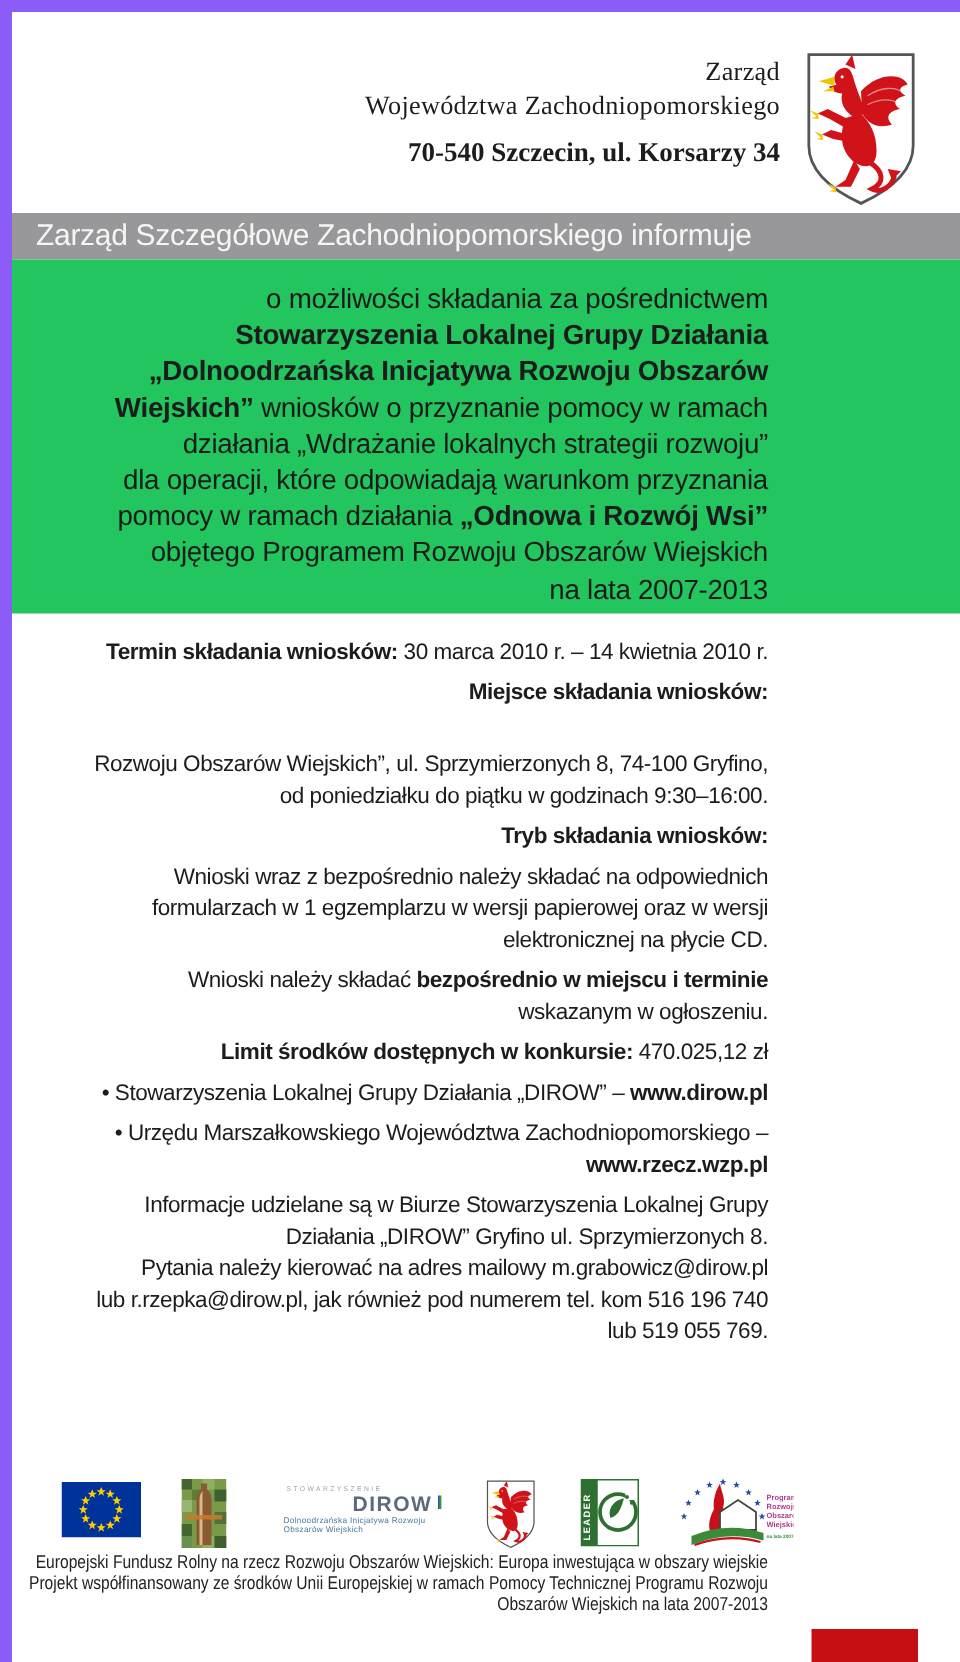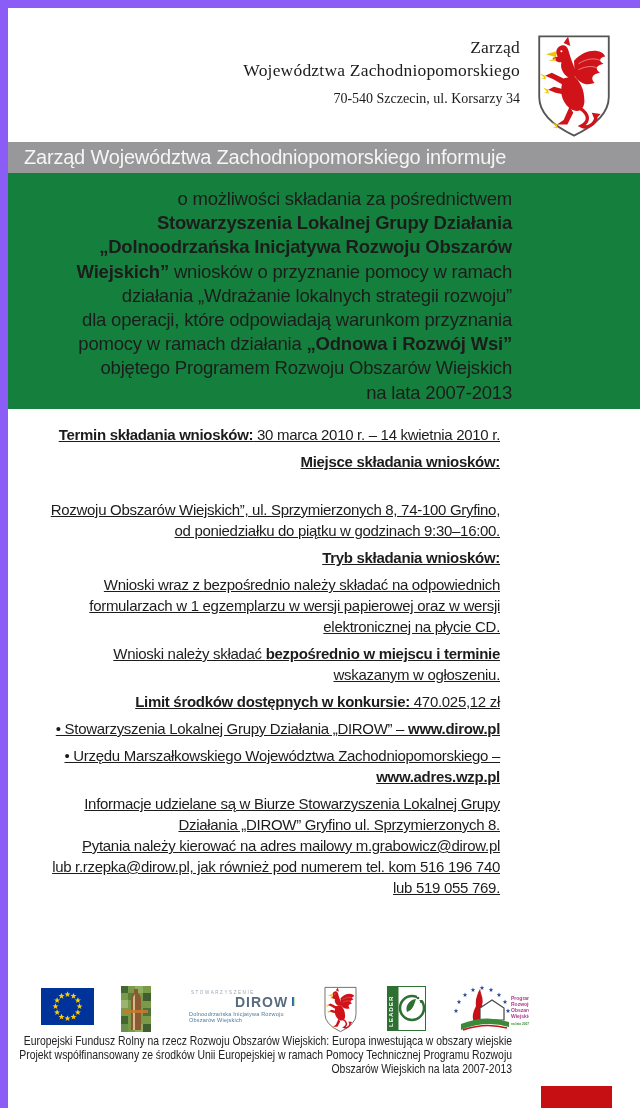--- a/index.html
+++ b/index.html
@@ -4,35 +4,35 @@
 <style>
   html,body{margin:0;padding:0;background:#2a2a2a;}
   .page{position:relative;width:632px;height:1100px;background:#ffffff;border:8px solid #8b5cf6;
         font-family:"Liberation Sans",sans-serif;color:#1c1c1c;overflow:hidden;}
   .b{font-weight:bold;text-align:center;}
 
   
   .header-text{position:absolute;top:28px;right:120px;text-align:right;
                font-family:"Liberation Serif","DejaVu Serif",serif;}
   .org-line{font-size:17.5px;line-height:23px;font-weight:500;letter-spacing:.2px;}
-  .org-address{font-size:14px;font-weight:normal;margin-top:9px;}
+  .org-address{font-size:18px;font-weight:bold;margin-top:9px;}
   .crest-large{position:absolute;left:529px;top:24px;width:74px;height:108px;}
 
   
   .banner{position:absolute;left:0;top:134px;width:632px;height:31px;background:#98989a;}
   .banner-text{color:#f5f5f5;font-size:20px;line-height:31px;padding-left:16px;letter-spacing:-.2px;white-space:nowrap;}
 
   
-  .intro-panel{position:absolute;left:0;top:165px;width:632px;height:236px;background:#15803d;}
+  .intro-panel{position:absolute;left:0;top:165px;width:632px;height:236px;background:#22c55e;}
   .intro-text{padding:14px 128px 0 20px;text-align:right;font-size:18.5px;line-height:24.2px;letter-spacing:-.2px;}
 
   
   .main{position:absolute;left:4px;top:410px;width:500px;text-align:right;
         font-size:15px;line-height:21px;letter-spacing:-.3px;}
-  .para{margin:6px 12px;text-decoration:underline;}
+  .para{margin:6px 0;}
 
   
   .logo{position:absolute;}
   .eu-flag{left:33px;top:980px;width:53px;height:37px;}
   .mosaic{left:113px;top:978px;width:30px;height:46px;}
   .dirow{left:181px;top:982px;width:106px;height:30px;}
   .dirow-top{font-size:4.5px;color:#9aa7b5;letter-spacing:1.6px;margin-left:2px;}
   .dirow-row{display:flex;align-items:center;height:13px;}
   .dirow-word{font-size:14px;font-weight:bold;color:#5b6b7f;letter-spacing:1px;margin-left:46px;}
   .dirow-bar{width:58px;height:9px;margin-left:4px;
@@ -86,37 +86,37 @@
     <div class="org-line">Zarząd</div>
     <div class="org-line">Województwa Zachodniopomorskiego</div>
     <div class="org-address">70-540 Szczecin, ul. Korsarzy 34</div>
   </div>
 
   <svg class="crest-large" viewBox="0 0 100 140">
     <use href="#griffin-crest"></use>
   </svg>
 
   <div class="banner">
-    <div class="banner-text">Zarząd Województwa Zachodniopomorskiego informuje</div>
+    <div class="banner-text">Zarząd Szczegółowe Zachodniopomorskiego informuje</div>
   </div>
 
   <div class="intro-panel">
     <div class="intro-text"><span>o możliwości składania za pośrednictwem</span><br><span class="b">Stowarzyszenia Lokalnej Grupy Działania</span><br><span class="b">„Dolnoodrzańska Inicjatywa Rozwoju Obszarów</span><br><span class="b">Wiejskich”</span><span> wniosków o przyznanie pomocy w ramach</span><br><span>działania „Wdrażanie lokalnych strategii rozwoju”</span><br><span>dla operacji, które odpowiadają warunkom przyznania</span><br><span>pomocy w ramach działania </span><span class="b">„Odnowa i Rozwój Wsi”</span><br><span>objętego Programem Rozwoju Obszarów Wiejskich</span><br><span>na lata 2007-2013</span></div>
   </div>
 
   <div class="main">
       <div class="para"><span class="b">Termin składania wniosków:</span><span> 30 marca 2010 r. – 14 kwietnia 2010 r.</span></div>
       <div class="para"><span class="b">Miejsce składania wniosków:</span></div>
       <div class="para"><br><span>Rozwoju Obszarów Wiejskich”, ul. Sprzymierzonych 8, 74-100 Gryfino,</span><br><span>od poniedziałku do piątku w godzinach 9:30–16:00.</span></div>
       <div class="para"><span class="b">Tryb składania wniosków:</span></div>
       <div class="para"><span>Wnioski wraz z bezpośrednio należy składać na odpowiednich</span><br><span>formularzach w 1 egzemplarzu w wersji papierowej oraz w wersji</span><br><span>elektronicznej na płycie CD.</span></div>
       <div class="para"><span>Wnioski należy składać </span><span class="b">bezpośrednio w miejscu i terminie</span><br><span>wskazanym w ogłoszeniu.</span></div>
       <div class="para"><span class="b">Limit środków dostępnych w konkursie:</span><span> 470.025,12 zł</span></div>
       <div class="para"><span>• Stowarzyszenia Lokalnej Grupy Działania „DIROW” – </span><span class="b">www.dirow.pl</span></div>
-      <div class="para"><span>• Urzędu Marszałkowskiego Województwa Zachodniopomorskiego –</span><br><span class="b">www.adres.wzp.pl</span></div>
+      <div class="para"><span>• Urzędu Marszałkowskiego Województwa Zachodniopomorskiego –</span><br><span class="b">www.rzecz.wzp.pl</span></div>
       <div class="para"><span>Informacje udzielane są w Biurze Stowarzyszenia Lokalnej Grupy</span><br><span>Działania „DIROW” Gryfino ul. Sprzymierzonych 8.</span><br><span>Pytania należy kierować na adres mailowy m.grabowicz@dirow.pl</span><br><span>lub r.rzepka@dirow.pl, jak również pod numerem tel. kom 516 196 740</span><br><span>lub 519 055 769.</span></div>
     </div>
 
   <svg class="logo eu-flag" viewBox="0 0 53 37">
     <rect x="0" y="0" width="53" height="37" fill="#003399"></rect>
     <use href="#st" transform="translate(26.5,6.5)"></use>
       <use href="#st" transform="translate(32.5,8.11)"></use>
     <use href="#st" transform="translate(36.89,12.5)"></use>
       <use href="#st" transform="translate(38.5,18.5)"></use>
     <use href="#st" transform="translate(36.89,24.5)"></use>

